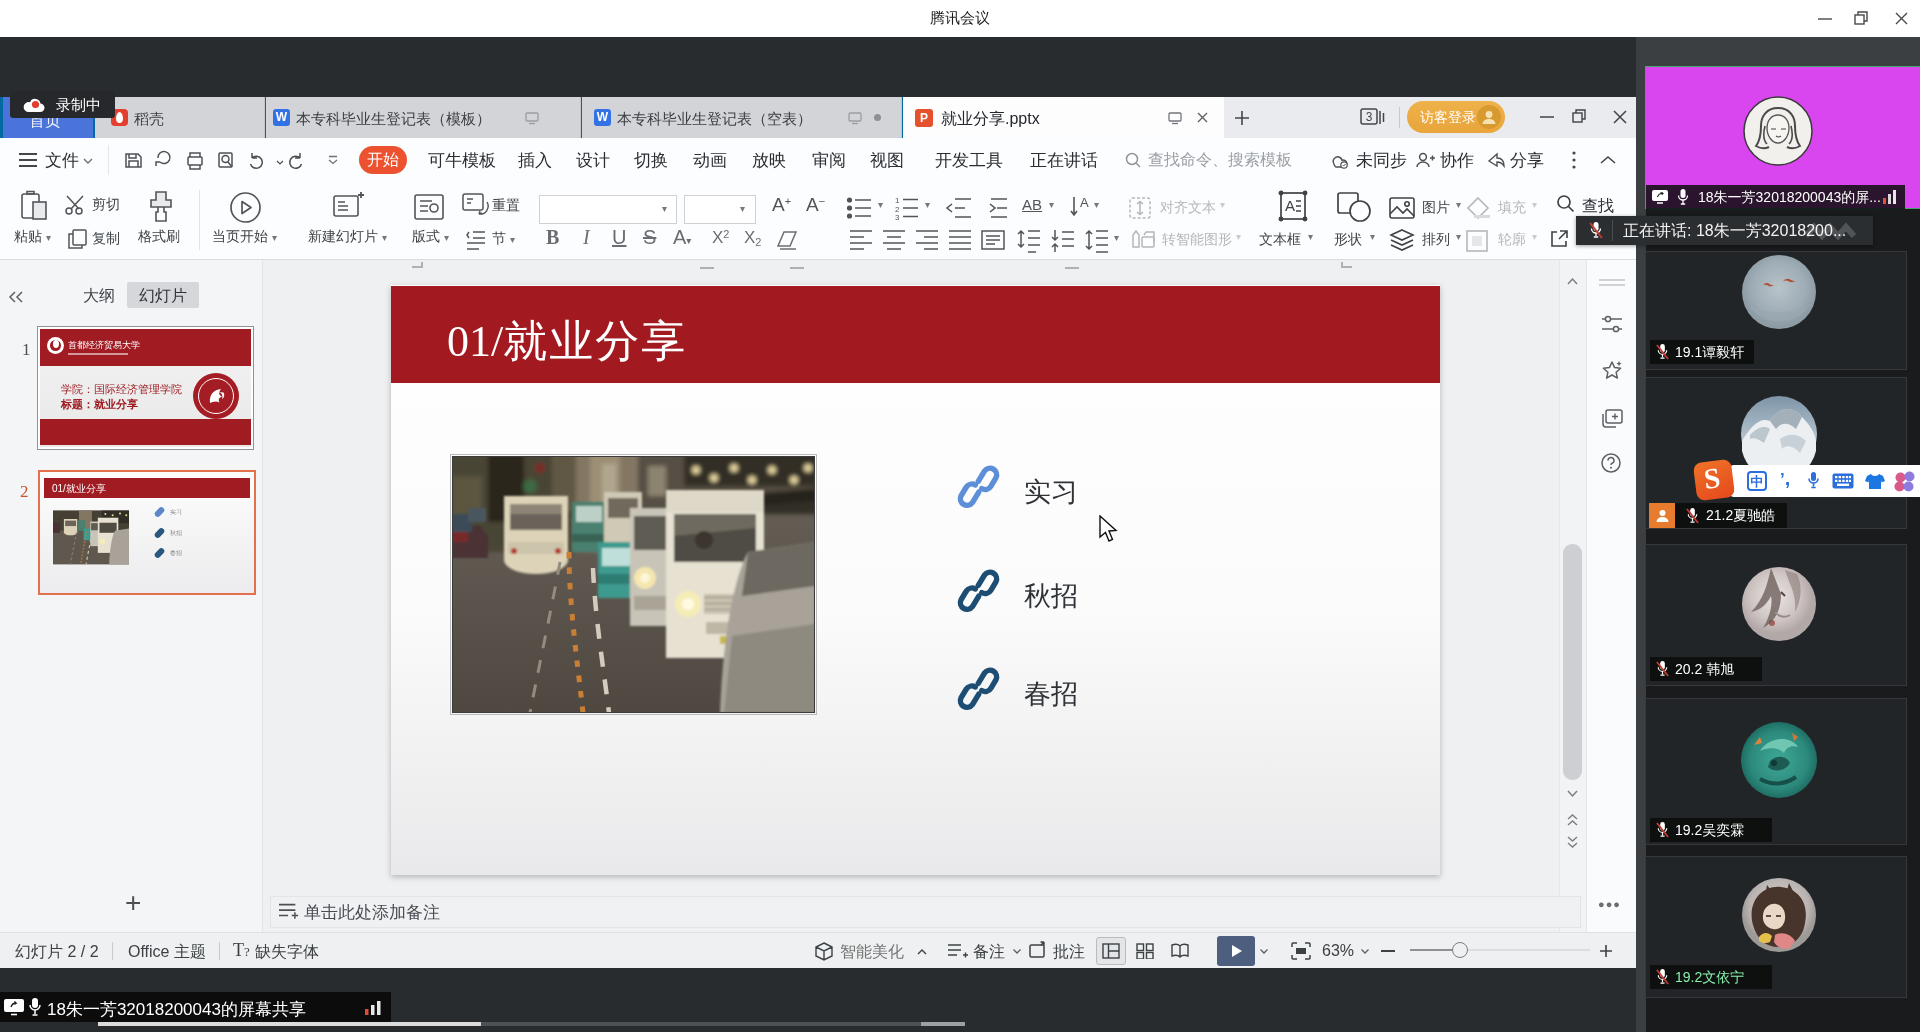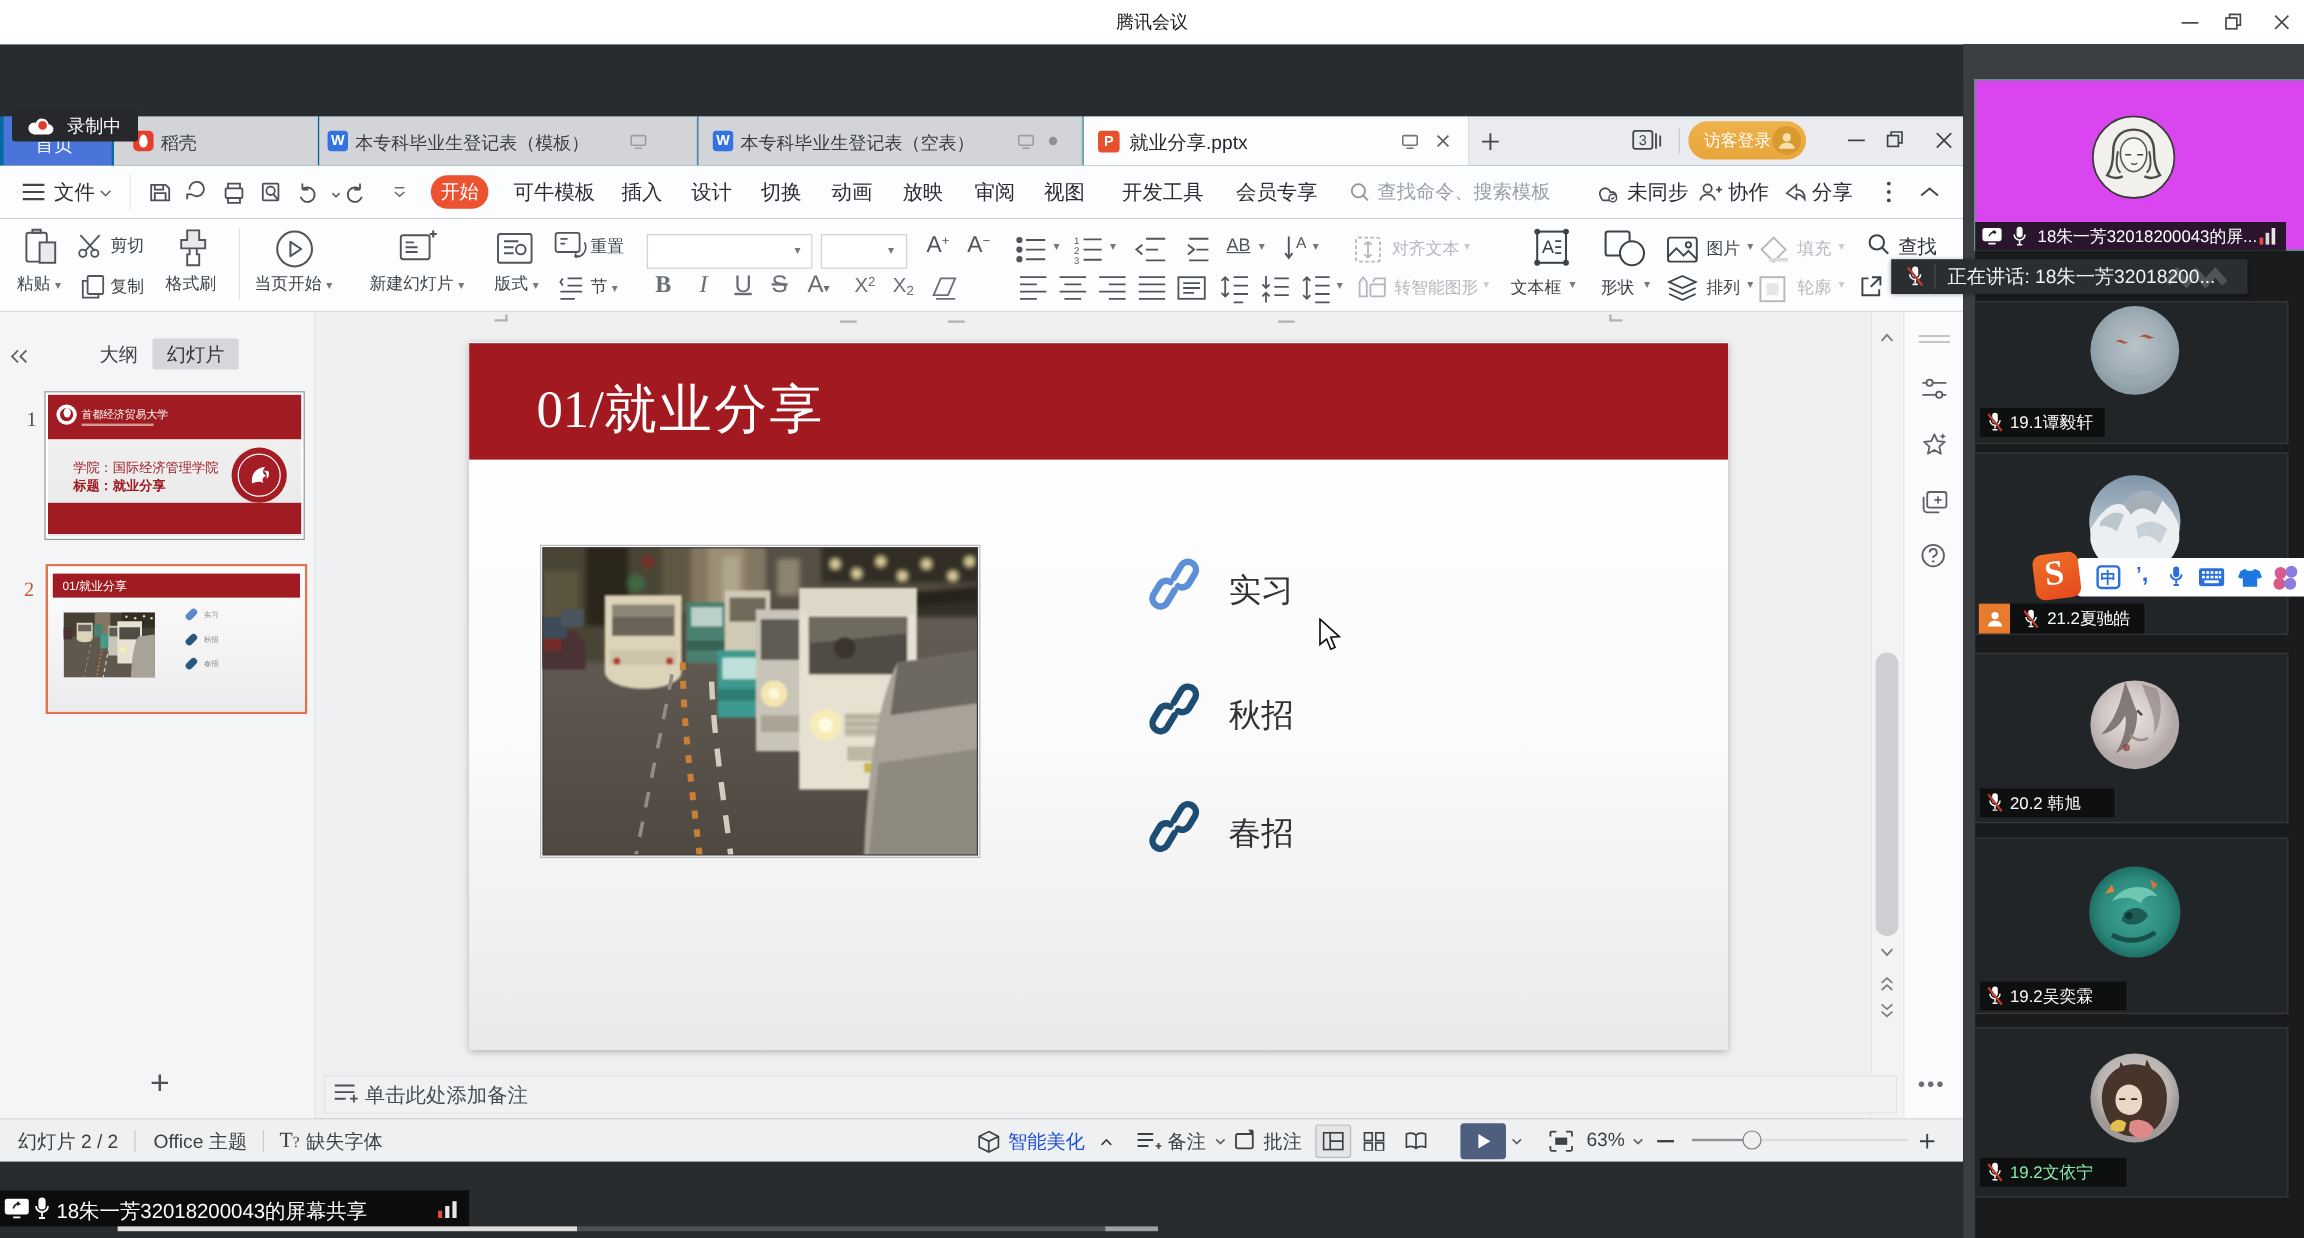--- a/index.html
+++ b/index.html
@@ -124,21 +124,21 @@
   </div>
   <div class="abs tx" style="left:428px;top:11px;font-size:17px;color:#2a2e33">可牛模板</div>
   <div class="abs tx" style="left:518px;top:11px;font-size:17px;color:#2a2e33">插入</div>
   <div class="abs tx" style="left:576px;top:11px;font-size:17px;color:#2a2e33">设计</div>
   <div class="abs tx" style="left:634px;top:11px;font-size:17px;color:#2a2e33">切换</div>
   <div class="abs tx" style="left:693px;top:11px;font-size:17px;color:#2a2e33">动画</div>
   <div class="abs tx" style="left:752px;top:11px;font-size:17px;color:#2a2e33">放映</div>
   <div class="abs tx" style="left:812px;top:11px;font-size:17px;color:#2a2e33">审阅</div>
   <div class="abs tx" style="left:870px;top:11px;font-size:17px;color:#2a2e33">视图</div>
   <div class="abs tx" style="left:935px;top:11px;font-size:17px;color:#2a2e33">开发工具</div>
-  <div class="abs tx" style="left:1030px;top:11px;font-size:17px;color:#2a2e33">会员专享</div>
+  <div class="abs tx" style="left:1030px;top:11px;font-size:17px;color:#2a2e33">正在讲话</div>
   <svg class="abs" style="left:1124px;top:13px" width="18" height="18" viewBox="0 0 18 18">
       <circle cx="8" cy="8" r="5.5" fill="none" stroke="#8f959b" stroke-width="1.5"></circle>
       <path d="M12 12 l4 4" stroke="#8f959b" stroke-width="1.5"></path>
     </svg>
   <div class="abs tx" style="left:1148px;top:12px;font-size:16px;color:#9aa0a6">查找命令、搜索模板</div>
   <svg class="abs" style="left:1328px;top:12px" width="26" height="20" viewBox="0 0 26 20">
       <path d="M6 14 a4.5 4.5 0 1 1 8-3.8 a3.6 3.6 0 1 1 2.4 6.8 h-8.5 a4.5 4.5 0 0 1-1.9-3" fill="none" stroke="#4c5055" stroke-width="1.5"></path>
       <circle cx="16" cy="15" r="3.2" fill="#fcfdfe" stroke="#4c5055" stroke-width="1.2"></circle>
       <path d="M14.7 15 l1 1 l1.8-2" stroke="#4c5055" stroke-width="1" fill="none"></path>
     </svg>
@@ -667,21 +667,21 @@
 <div id="statusbar" class="abs" style="left:0;top:932px;width:1636px;height:48px;background:#eef0f1;border-top:1px solid #e0e2e4">
   <div class="abs tx" style="left:15px;top:9px;font-size:16px;color:#3c4145">幻灯片 2 / 2</div>
   <div class="abs" style="left:112px;top:9px;width:1px;height:18px;background:#c9cbce"></div>
   <div class="abs tx" style="left:128px;top:9px;font-size:16px;color:#3c4145">Office 主题</div>
   <div class="abs" style="left:219px;top:9px;width:1px;height:18px;background:#c9cbce"></div>
   <div class="abs tx" style="left:233px;top:7px;font-size:18px;color:#3c4145;font-family:&quot;Liberation Serif&quot;,serif">T<span style="font-size:13px">?</span></div>
   <div class="abs tx" style="left:255px;top:9px;font-size:16px;color:#3c4145">缺失字体</div>
   <svg class="abs" style="left:814px;top:9px" width="20" height="19" viewBox="0 0 20 19">
       <path d="M10 1 l8 4 v9 l-8 4 l-8-4 v-9 z M2 5 l8 4 l8-4 M10 9 v9" fill="none" stroke="#3c4145" stroke-width="1.4"></path>
     </svg>
-  <div class="abs tx" style="left:840px;top:9px;font-size:16px;color:#1d4ed8">智能美化</div>
+  <div class="abs tx" style="left:840px;top:9px;font-size:16px;color:#737373">智能美化</div>
   <svg class="abs" style="left:916px;top:15px" width="12" height="8" viewBox="0 0 12 8">
       <path d="M2 6 l4-4 l4 4" fill="none" stroke="#3c4145" stroke-width="1.4"></path>
     </svg>
   <svg class="abs" style="left:946px;top:9px" width="22" height="18" viewBox="0 0 22 18">
       <path d="M2 3 h13 M2 8 h13 M2 13 h9" stroke="#3c4145" stroke-width="1.5"></path>
       <path d="M17 13 h5 m-2.5-2.5 v5" stroke="#3c4145" stroke-width="1.4"></path>
     </svg>
   <div class="abs tx" style="left:973px;top:9px;font-size:16px;color:#3c4145">备注</div>
   <svg class="abs" style="left:1012px;top:15px" width="10" height="7" viewBox="0 0 10 7">
       <path d="M1.5 1.5 l3.5 3.5 l3.5-3.5" fill="none" stroke="#5c6065" stroke-width="1.3"></path>

